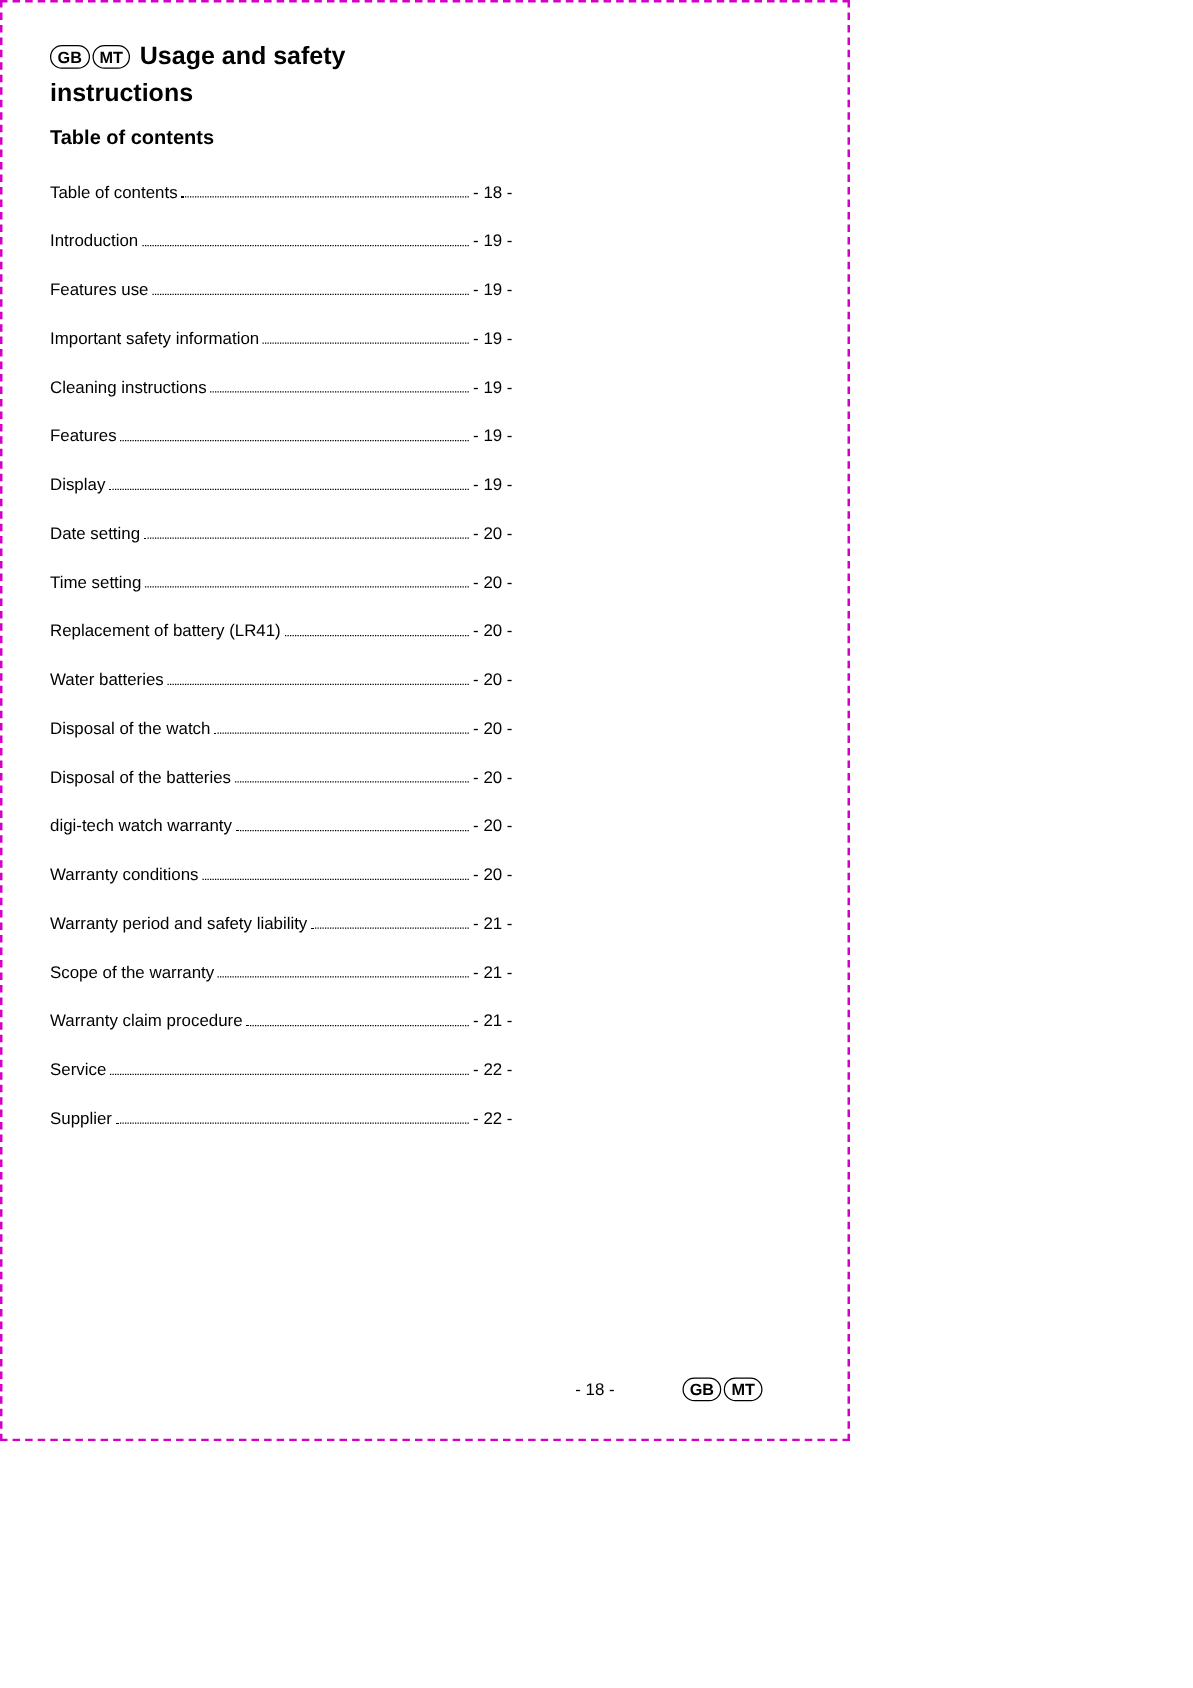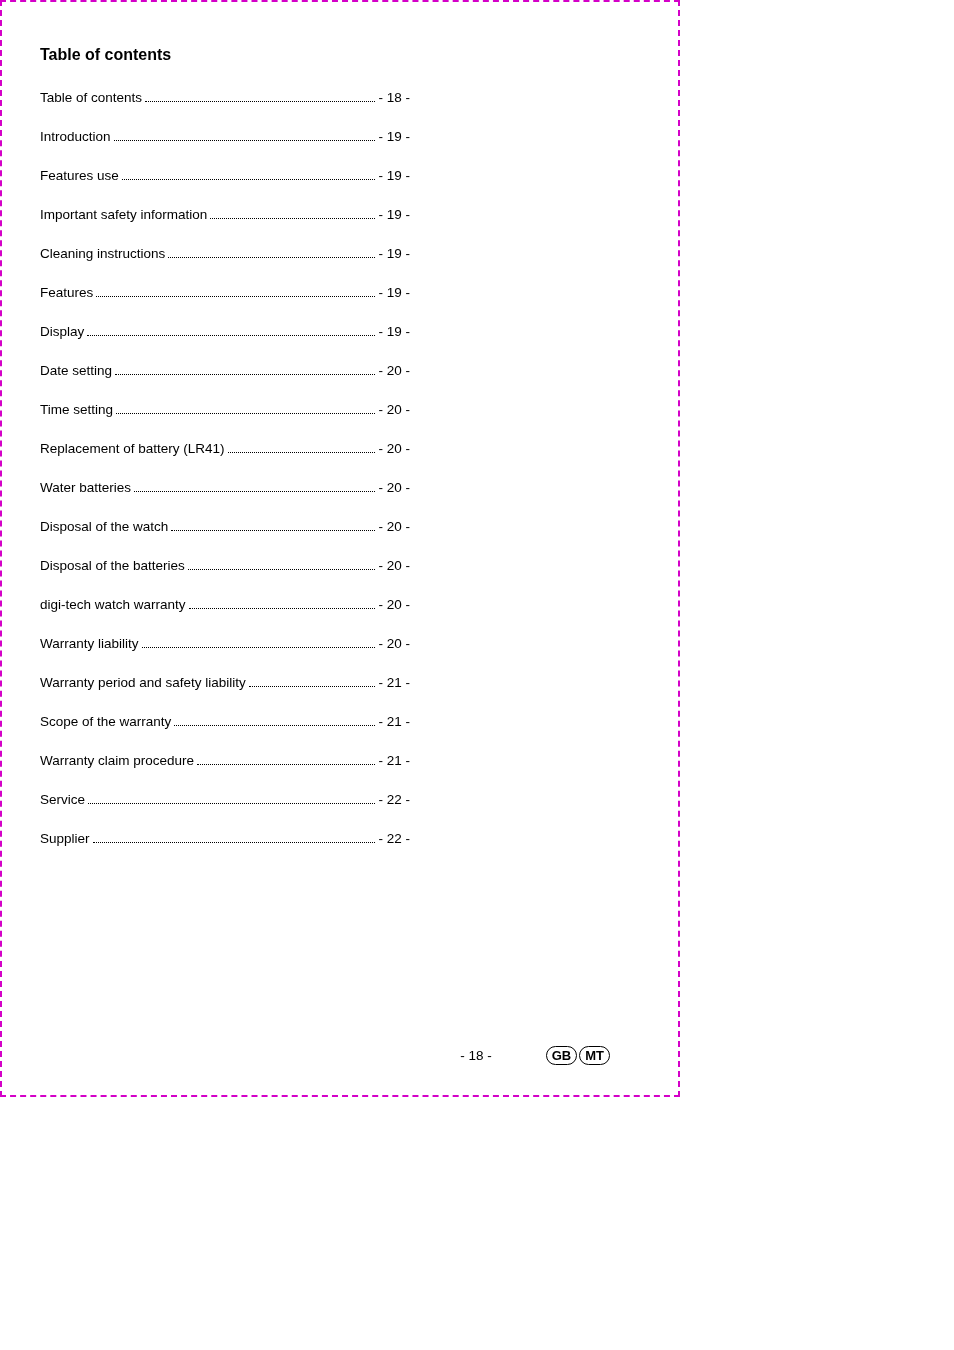--- a/index.html
+++ b/index.html
@@ -76,20 +76,24 @@
   }
   .footer .badges .badge {
     font-size: 13px;
   }
 </style>
 </head>
 <body>
 
 <div class="page">
 
+  <div class="title-line">
+    <span class="badge">GB</span><span class="badge">MT</span><span> Usage and safety</span>
+  </div>
+  <div class="title-line">instructions</div>
 
   <div class="subtitle">Table of contents</div>
 
   <div class="toc">
     <div class="toc-row">
         <span class="toc-label">Table of contents</span>
         <span class="dots"></span>
         <span class="toc-page">- 18 -</span>
       </div>
     <div class="toc-row">
@@ -151,21 +155,21 @@
         <span class="toc-label">Disposal of the batteries</span>
         <span class="dots"></span>
         <span class="toc-page">- 20 -</span>
       </div>
     <div class="toc-row">
         <span class="toc-label">digi-tech watch warranty</span>
         <span class="dots"></span>
         <span class="toc-page">- 20 -</span>
       </div>
     <div class="toc-row">
-        <span class="toc-label">Warranty liability</span>
+        <span class="toc-label">Warranty conditions</span>
         <span class="dots"></span>
         <span class="toc-page">- 20 -</span>
       </div>
     <div class="toc-row">
         <span class="toc-label">Warranty period and safety liability</span>
         <span class="dots"></span>
         <span class="toc-page">- 21 -</span>
       </div>
     <div class="toc-row">
         <span class="toc-label">Scope of the warranty</span>

